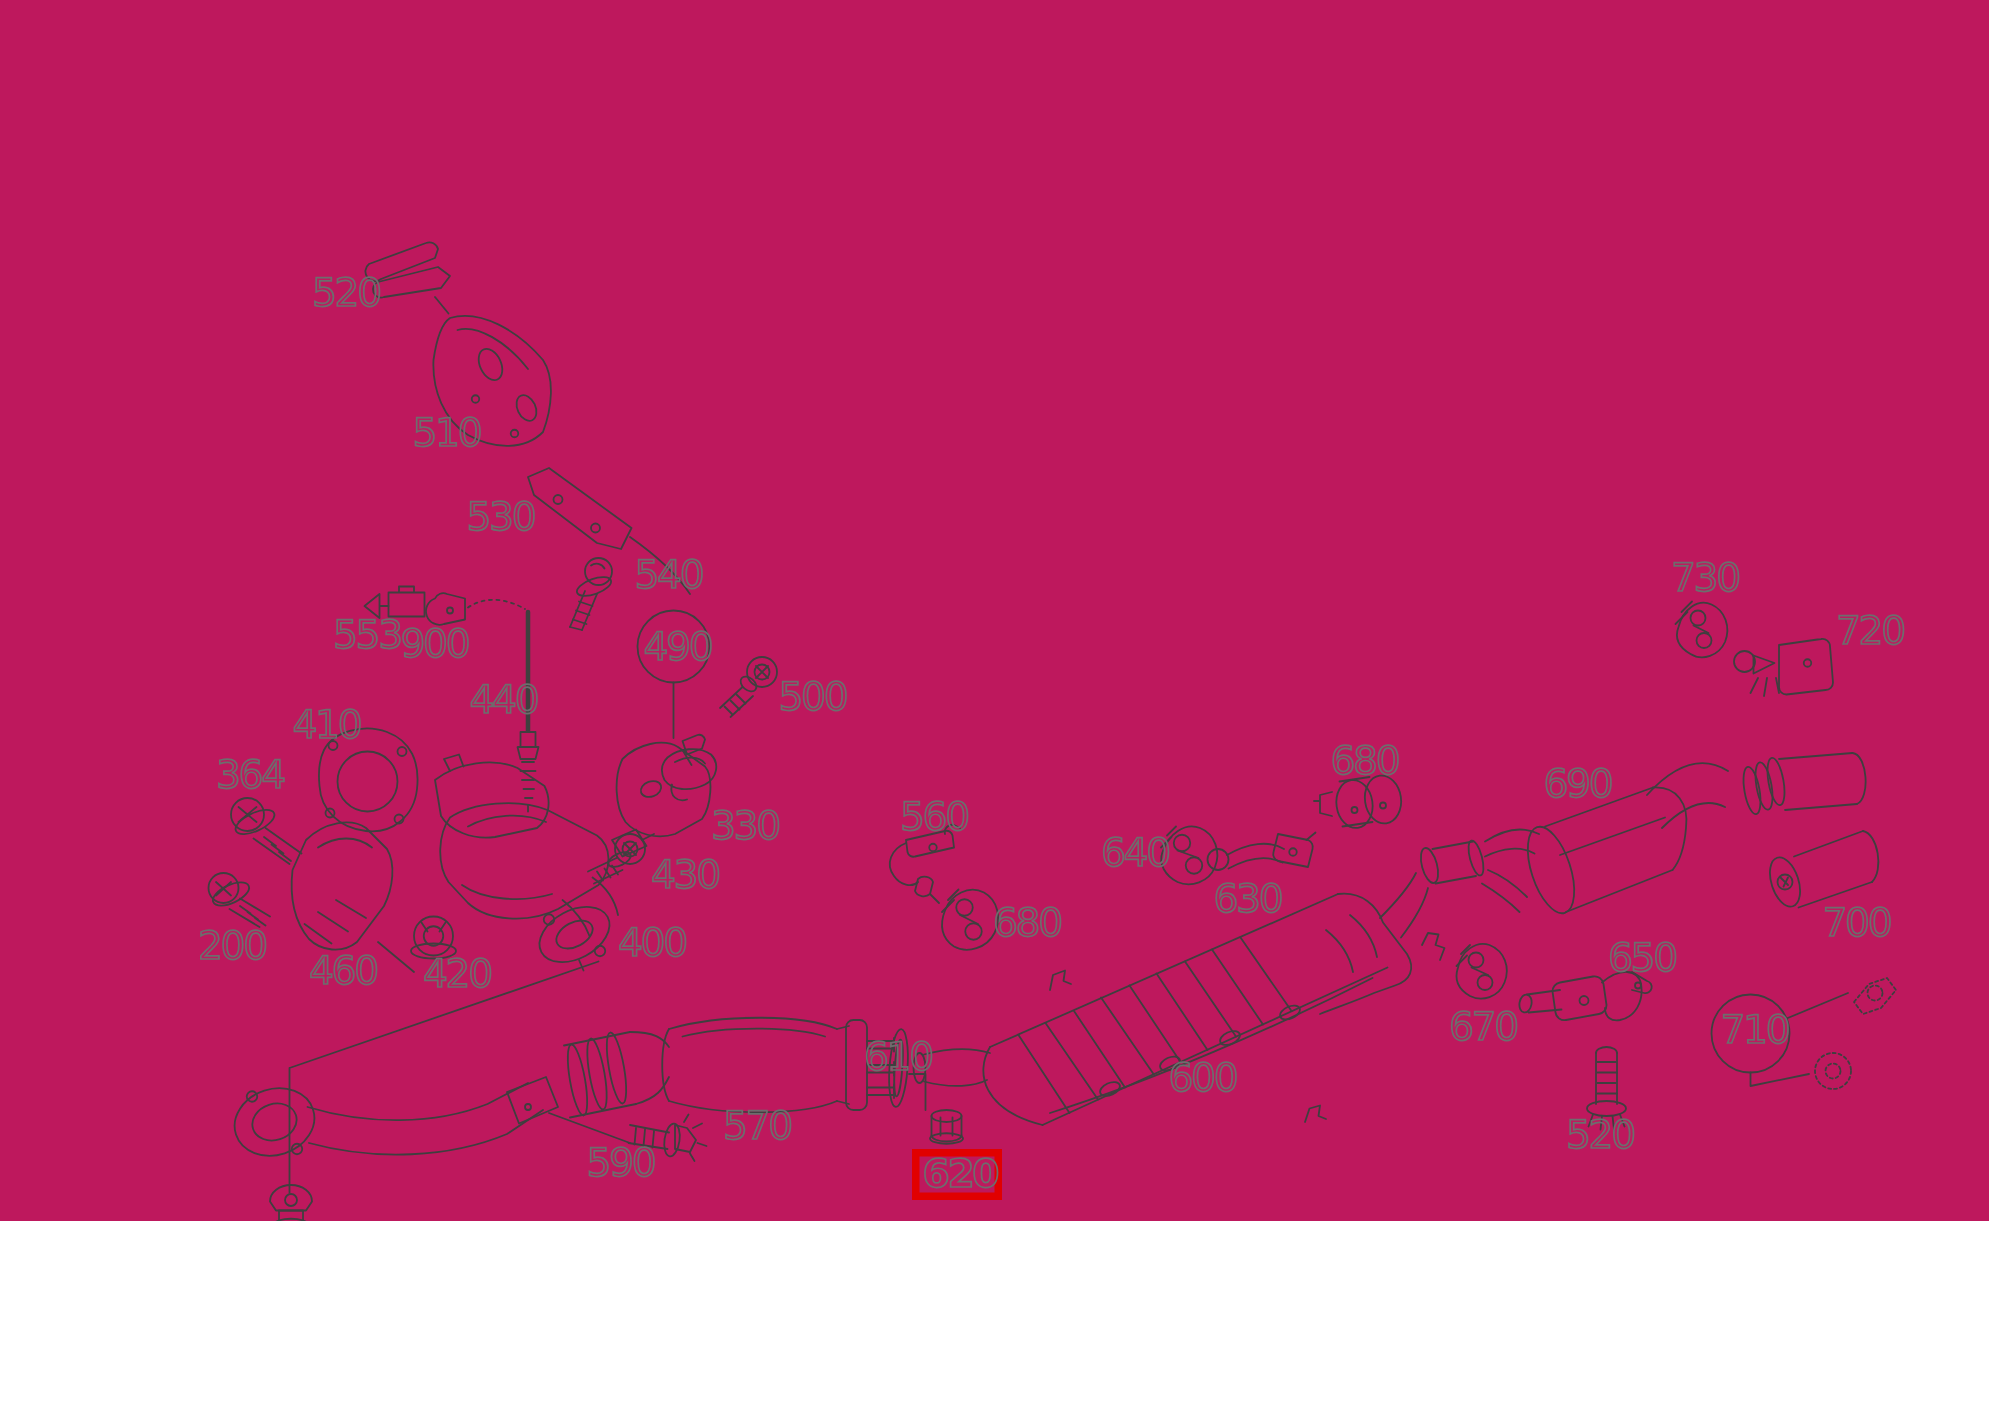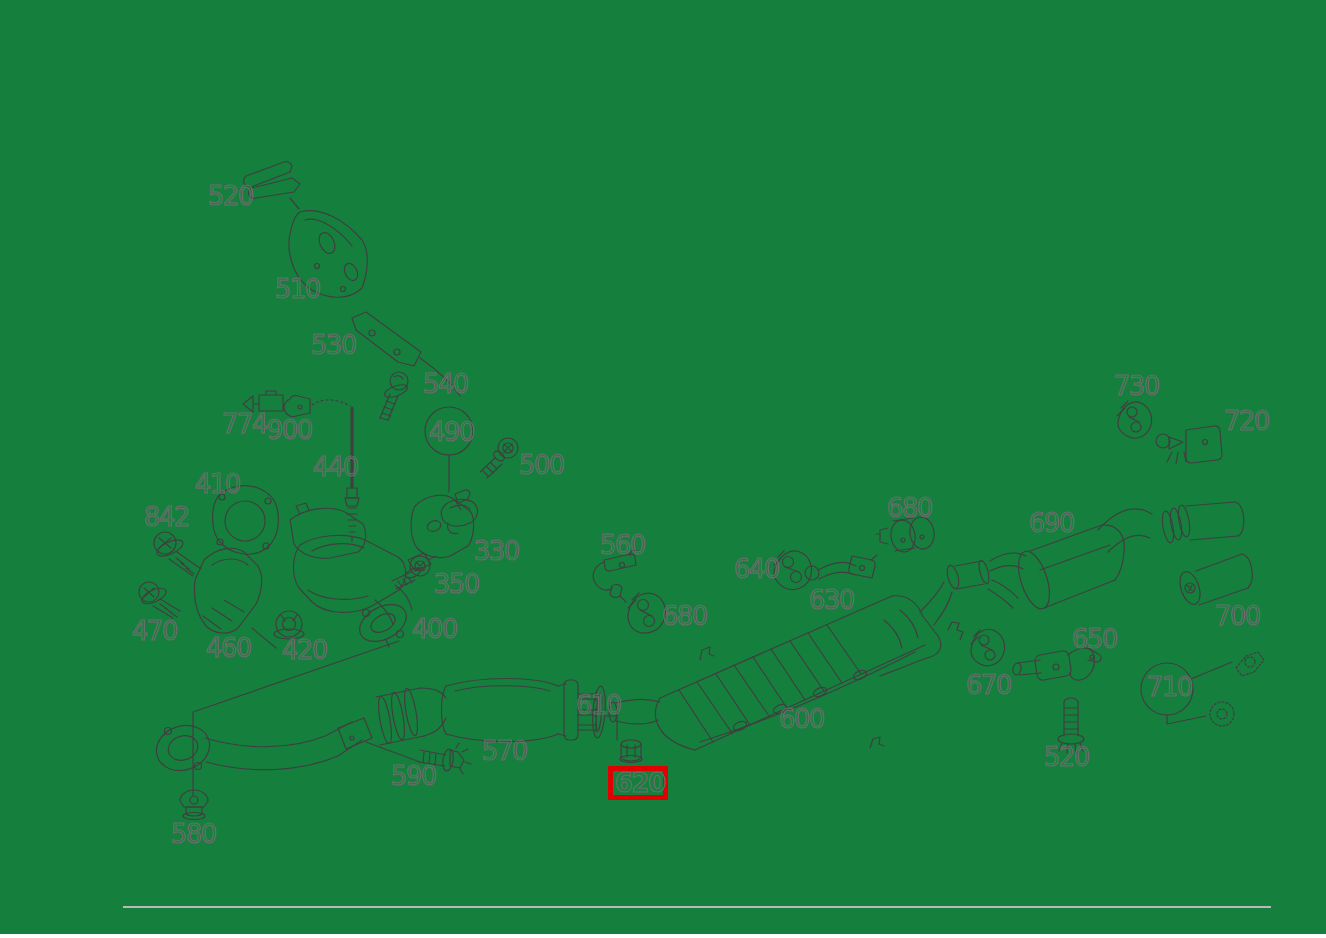--- a/index.html
+++ b/index.html
@@ -1,16 +1,16 @@
 <!DOCTYPE html>
 <html><head>
 <meta charset="utf-8">
 <style>
   html,body{margin:0;padding:0;background:#fff;}
-  #stage{position:relative;width:1326px;height:934px;background:#15803d;overflow:hidden;
+  #stage{position:relative;width:1326px;height:814px;background:#be185d;overflow:hidden;
          font-family:"DejaVu Sans",sans-serif;}
   #artwork{position:absolute;left:0;top:0;}
   .plabel{position:absolute;font:26px/1 "DejaVu Sans",sans-serif;letter-spacing:-1.5px;
           color:rgba(255,255,255,0.01);-webkit-text-stroke:1.15px #6d6d6d;
           cursor:pointer;user-select:none;white-space:nowrap;}
   @supports not (-webkit-text-stroke: 1px #000){ .plabel{color:#8b8b8b;} }
   .hlbox{position:absolute;left:608px;top:766px;width:50px;height:24px;
          border:5px solid #e10000;background:transparent;}
   .plabel.inbox{z-index:5;font-weight:bold;}
   .divider{position:absolute;left:123px;top:906px;width:1148px;height:2px;background:#b9b9b9;}
@@ -355,30 +355,30 @@
   </g>
 
 </svg>
 
   <span class="plabel" style="left:208px;top:183px">520</span>
   <span class="plabel" style="left:275px;top:276px">510</span>
   <span class="plabel" style="left:311px;top:332px">530</span>
   <span class="plabel" style="left:423px;top:371px">540</span>
   <span class="plabel" style="left:429px;top:419px">490</span>
   <span class="plabel" style="left:519px;top:452px">500</span>
-  <span class="plabel" style="left:222px;top:411px">774</span>
+  <span class="plabel" style="left:222px;top:411px">553</span>
   <span class="plabel" style="left:267px;top:417px">900</span>
   <span class="plabel" style="left:313px;top:454px">440</span>
   <span class="plabel" style="left:195px;top:471px">410</span>
-  <span class="plabel" style="left:144px;top:504px">842</span>
-  <span class="plabel" style="left:132px;top:618px">470</span>
+  <span class="plabel" style="left:144px;top:504px">364</span>
+  <span class="plabel" style="left:132px;top:618px">200</span>
   <span class="plabel" style="left:206px;top:635px">460</span>
   <span class="plabel" style="left:282px;top:637px">420</span>
   <span class="plabel" style="left:412px;top:616px">400</span>
-  <span class="plabel" style="left:434px;top:571px">350</span>
+  <span class="plabel" style="left:434px;top:571px">430</span>
   <span class="plabel" style="left:474px;top:538px">330</span>
   <span class="plabel" style="left:600px;top:532px">560</span>
   <span class="plabel" style="left:662px;top:603px">680</span>
   <span class="plabel" style="left:576px;top:692px">610</span>
   <span class="plabel" style="left:482px;top:738px">570</span>
   <span class="plabel" style="left:391px;top:763px">590</span>
   <span class="plabel" style="left:171px;top:821px">580</span>
   <span class="plabel" style="left:779px;top:706px">600</span>
   <span class="plabel" style="left:734px;top:556px">640</span>
   <span class="plabel" style="left:809px;top:587px">630</span>

